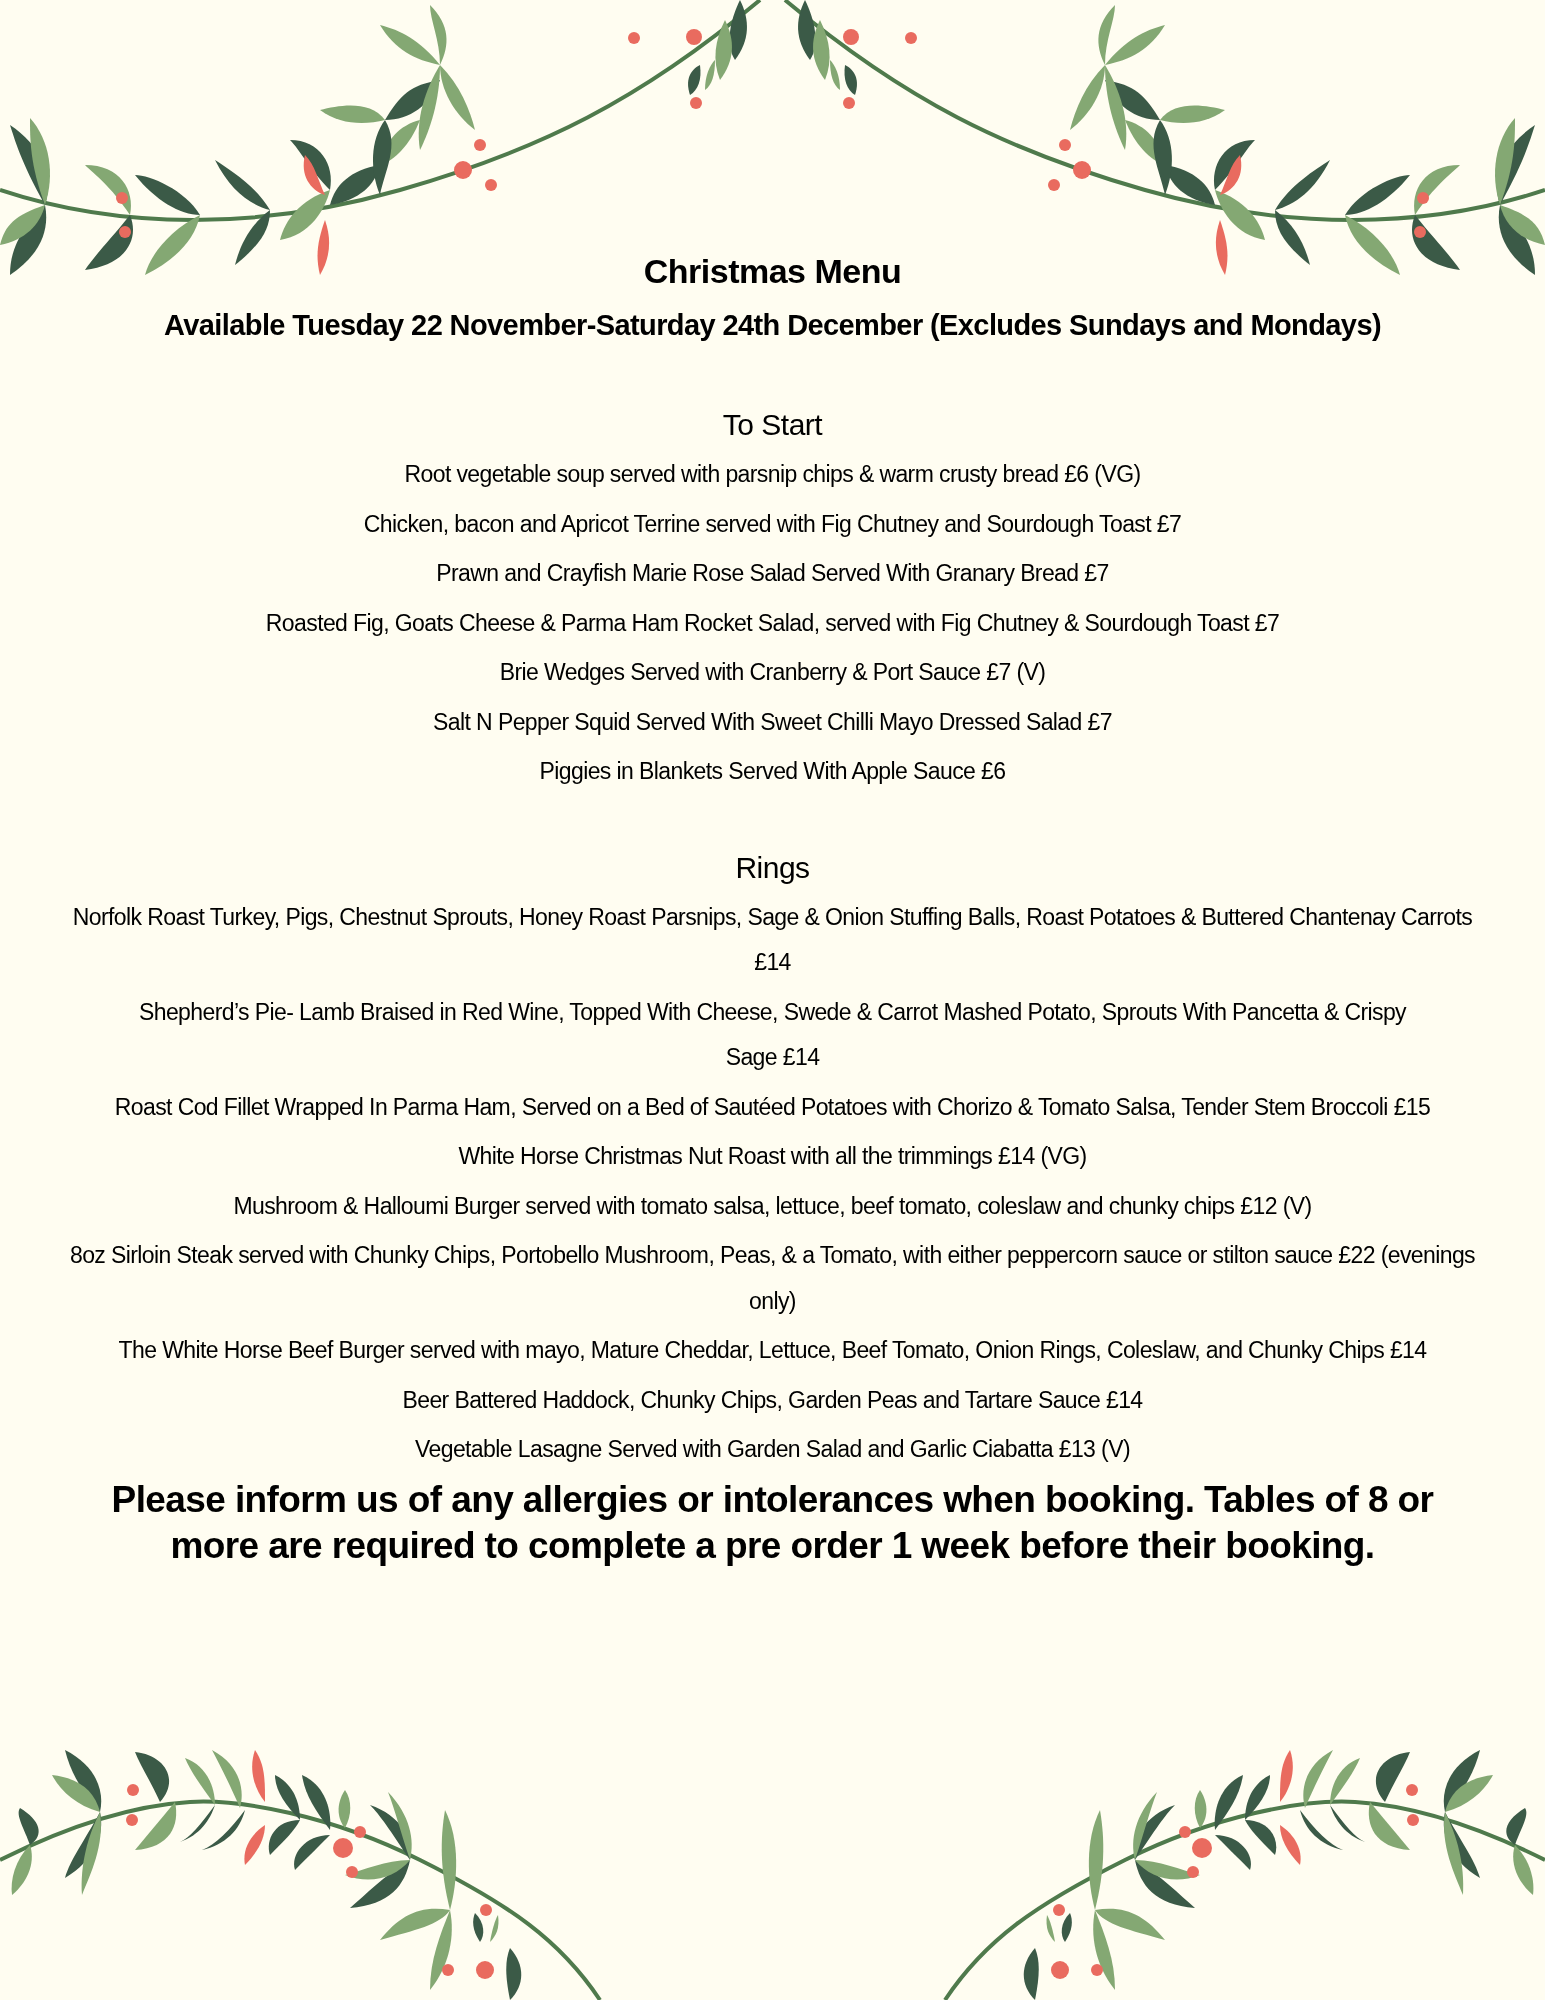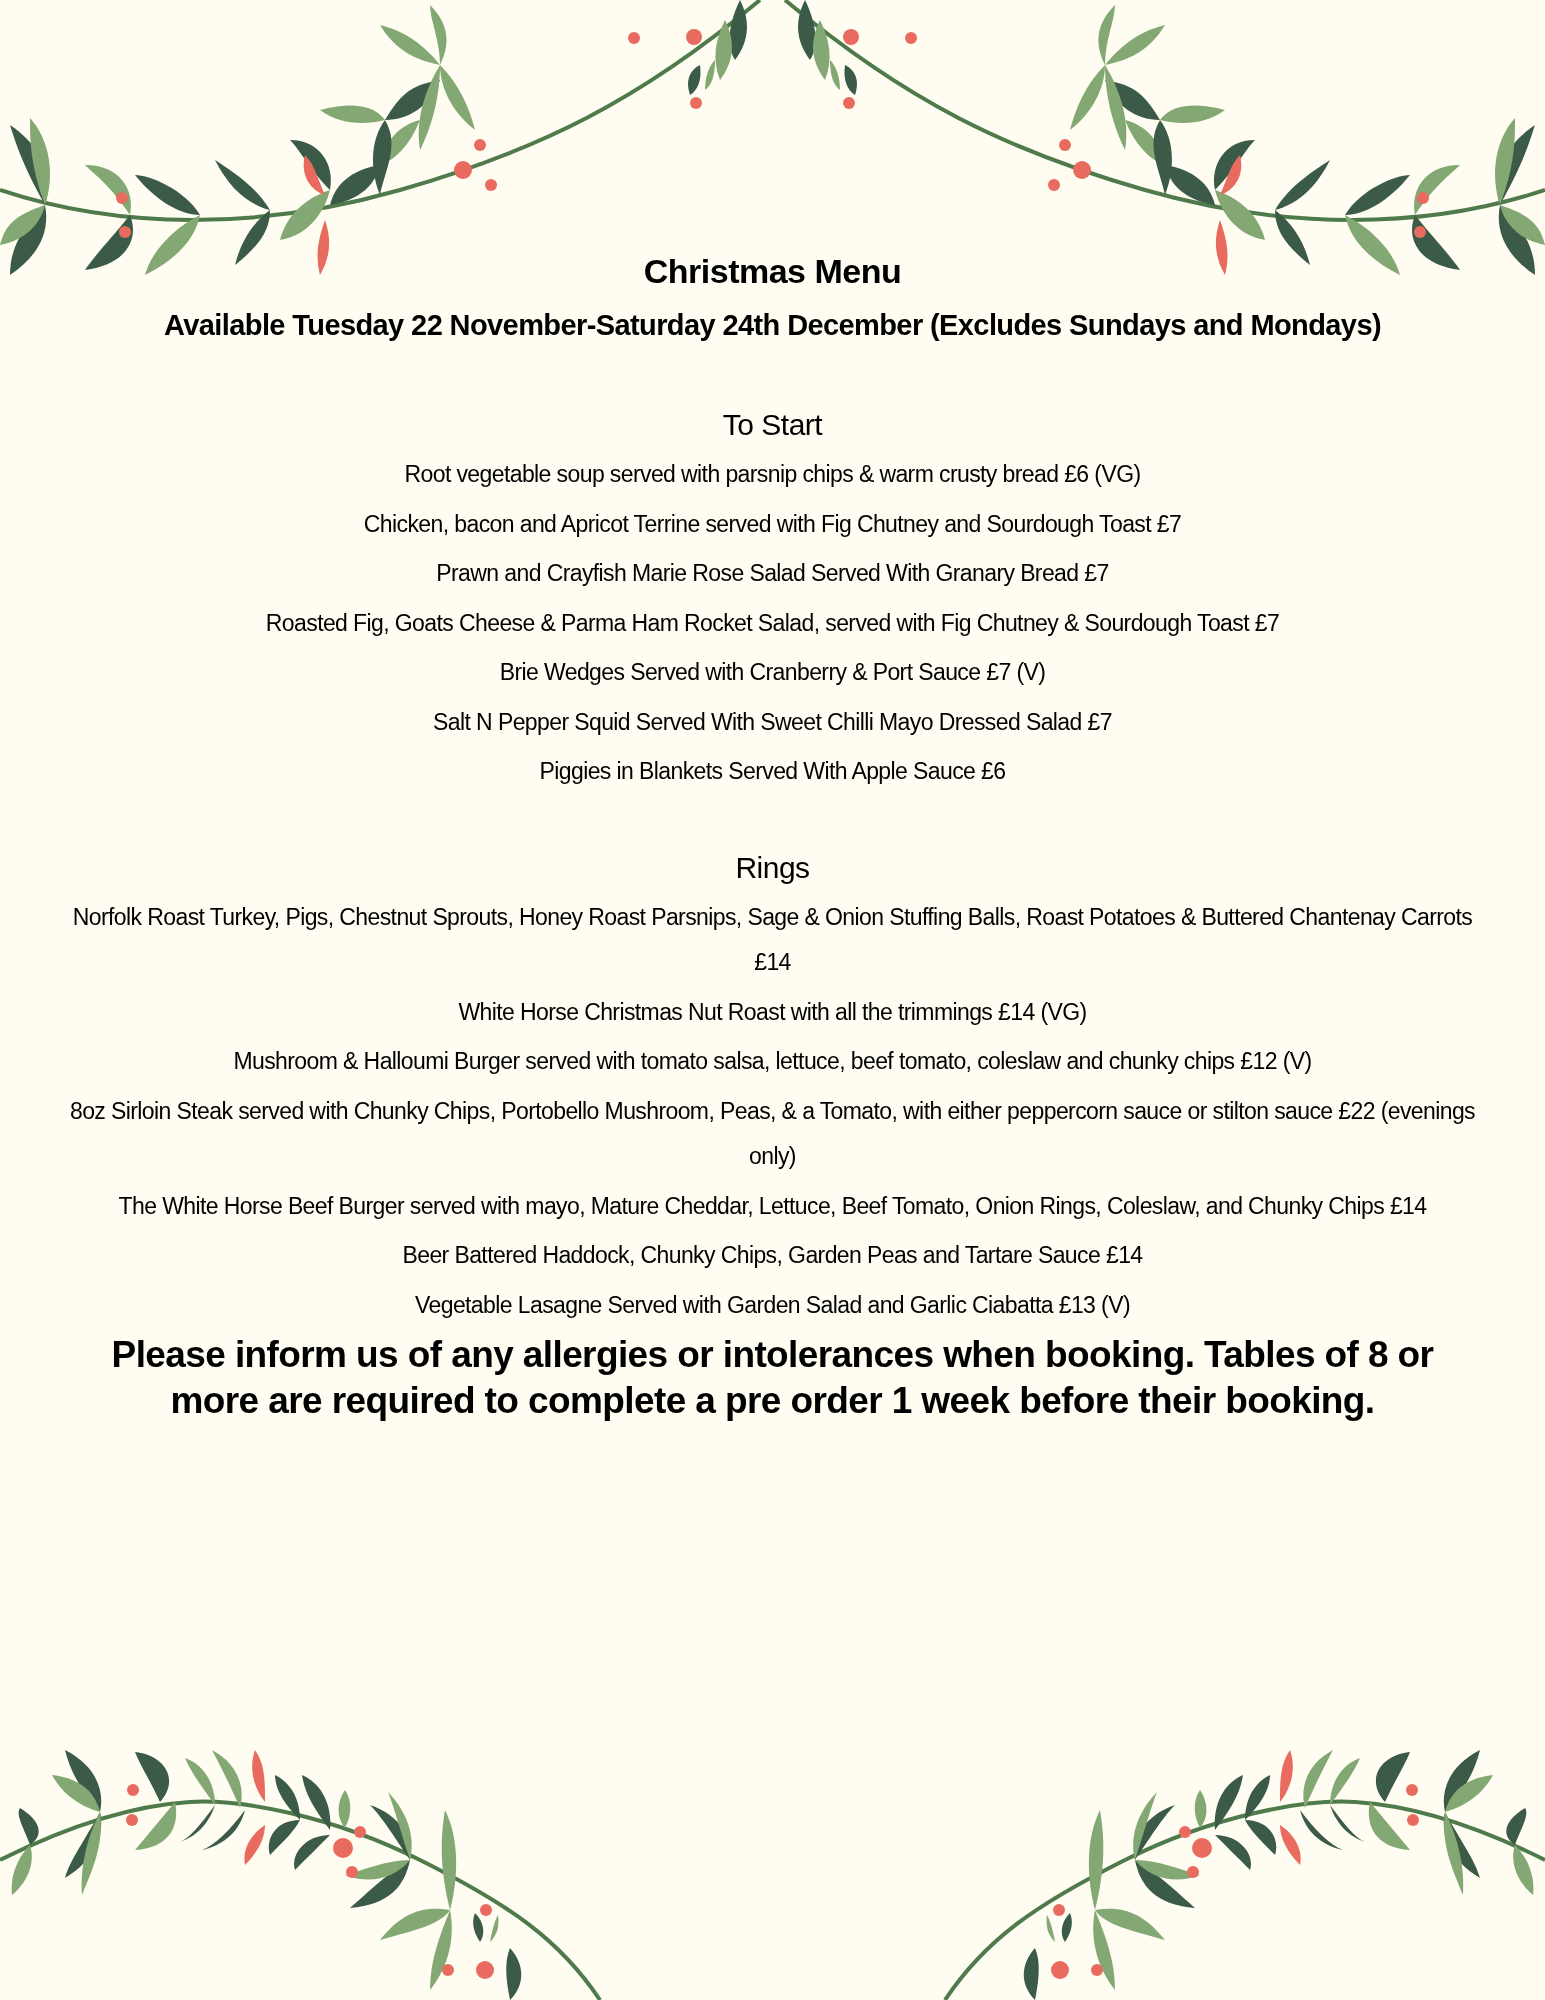--- a/index.html
+++ b/index.html
@@ -98,20 +98,22 @@
     <p class="item">Brie Wedges Served with Cranberry &amp; Port Sauce £7 (V)</p>
     <p class="item">Salt N Pepper Squid Served With Sweet Chilli Mayo Dressed Salad £7</p>
     <p class="item">Piggies in Blankets Served With Apple Sauce £6</p>
   </section>
 
   <div class="gap"></div>
 
   <section>
     <h2 class="section-heading">Rings</h2>
     <p class="item" style="width:1400px">Norfolk Roast Turkey, Pigs, Chestnut Sprouts, Honey Roast Parsnips, Sage &amp; Onion Stuffing Balls, Roast Potatoes &amp; Buttered Chantenay Carrots £14</p>
+    <p class="item" style="width:1300px">Shepherd’s Pie- Lamb Braised in Red Wine, Topped With Cheese, Swede &amp; Carrot Mashed Potato, Sprouts With Pancetta &amp; Crispy Sage £14</p>
+    <p class="item" style="width:1390px">Roast Cod Fillet Wrapped In Parma Ham, Served on a Bed of Sautéed Potatoes with Chorizo &amp; Tomato Salsa, Tender Stem Broccoli £15</p>
     <p class="item">White Horse Christmas Nut Roast with all the trimmings £14 (VG)</p>
     <p class="item" style="width:1300px">Mushroom &amp; Halloumi Burger served with tomato salsa, lettuce, beef tomato, coleslaw and chunky chips £12 (V)</p>
     <p class="item" style="width:1410px">8oz Sirloin Steak served with Chunky Chips, Portobello Mushroom, Peas, &amp; a Tomato, with either peppercorn sauce or stilton sauce £22 (evenings only)</p>
     <p class="item" style="width:1410px">The White Horse Beef Burger served with mayo, Mature Cheddar, Lettuce, Beef Tomato, Onion Rings, Coleslaw, and Chunky Chips £14</p>
     <p class="item">Beer Battered Haddock, Chunky Chips, Garden Peas and Tartare Sauce £14</p>
     <p class="item">Vegetable Lasagne Served with Garden Salad and Garlic Ciabatta £13 (V)</p>
   </section>
 
   <p class="note" style="width:1400px">Please inform us of any allergies or intolerances when booking. Tables of 8 or more are required to complete a pre order 1 week before their booking.</p>
 </main>

